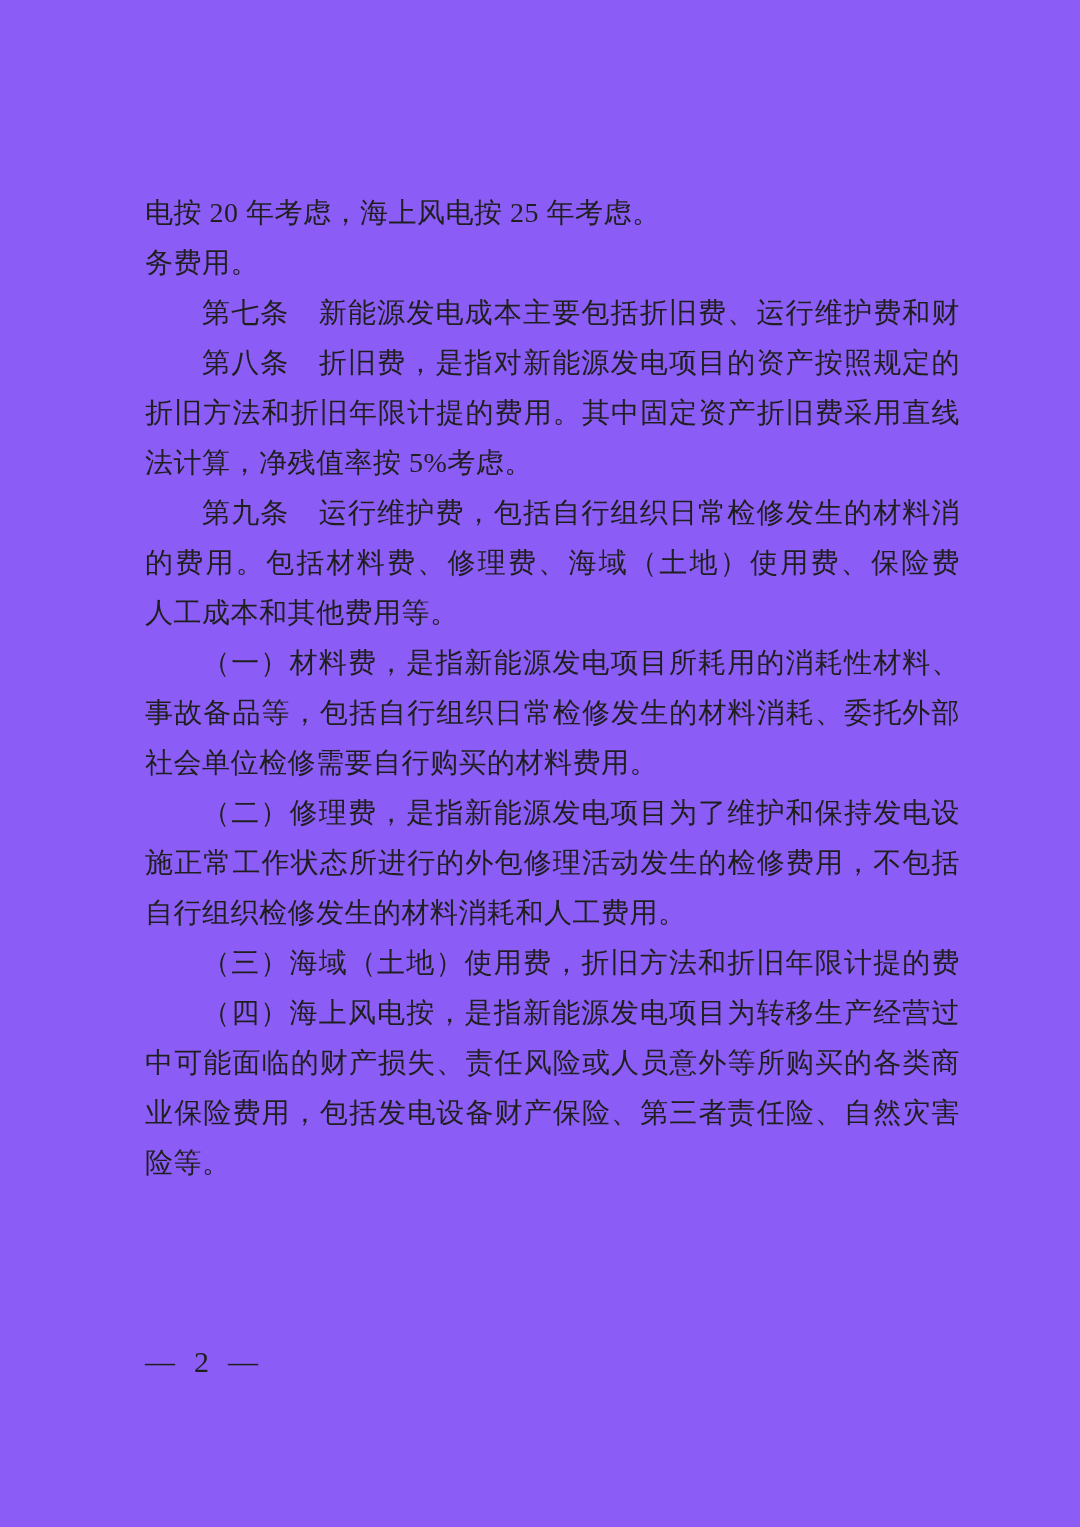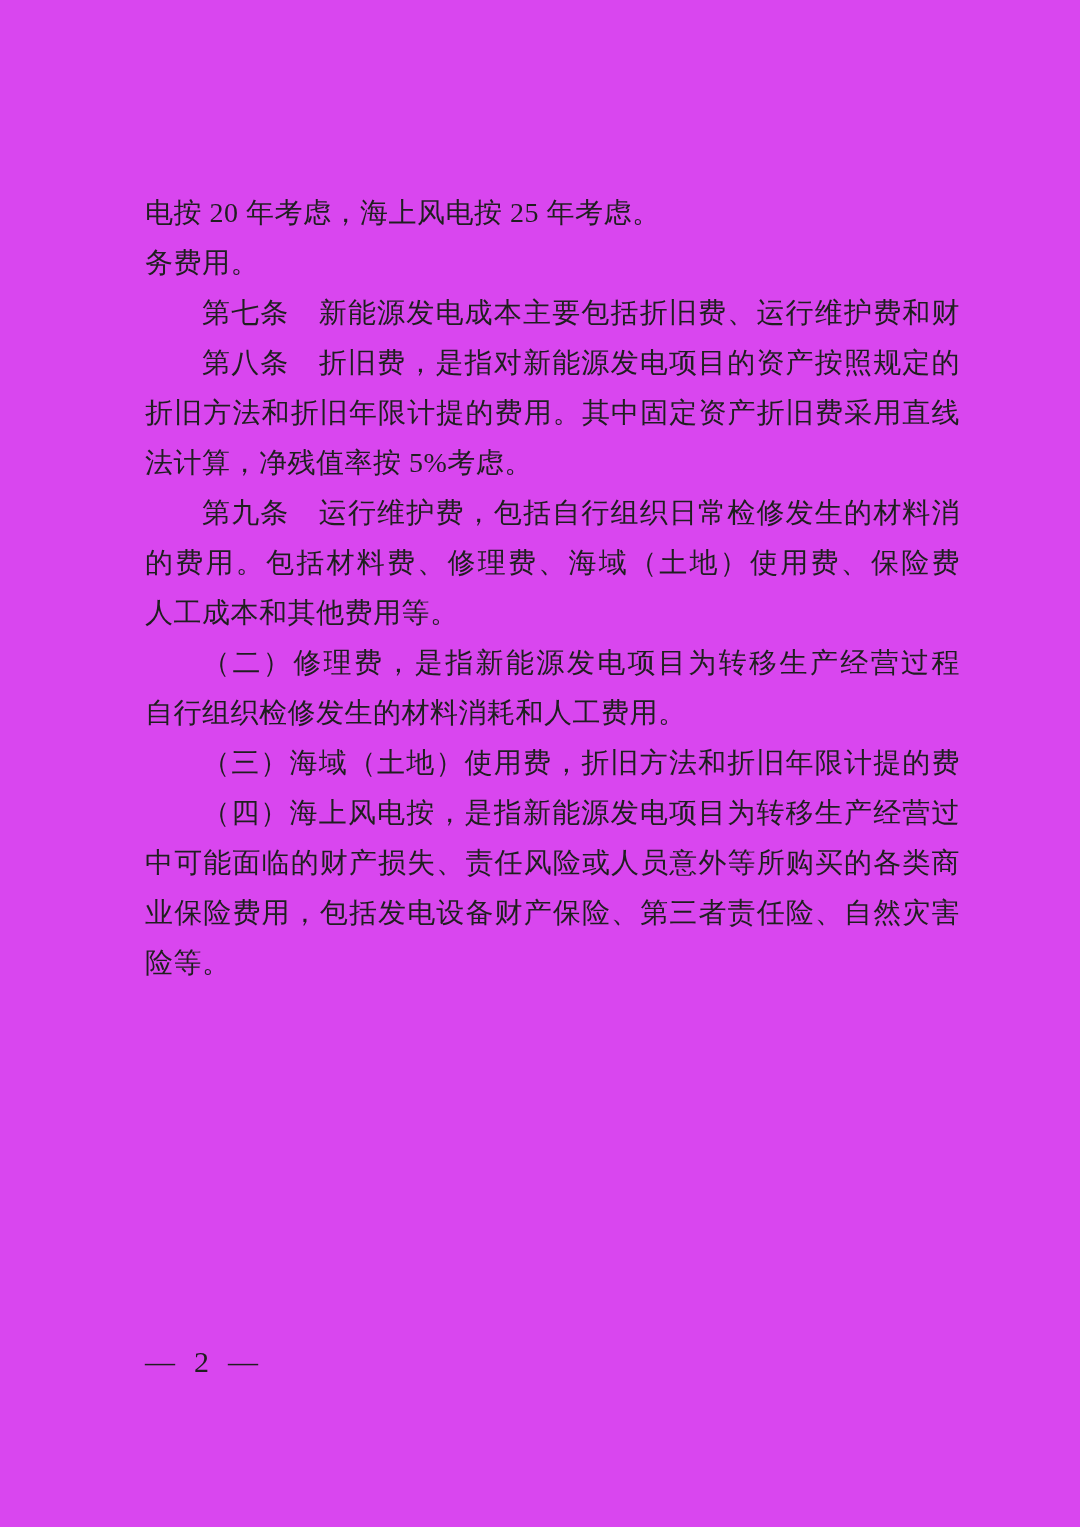--- a/index.html
+++ b/index.html
@@ -11,21 +11,21 @@
     height: 1527px;
     background: #ffffff;
     position: relative;
     font-family: "Liberation Serif", "DejaVu Serif", serif;
     color: #1f1f1f;
     overflow: hidden;
   }
   .page {
     position: absolute;
     inset: 0;
-    background: #d946ef;
+    background: #8b5cf6;
   }
   .text-block {
     position: absolute;
     left: 145px;
     top: 188px;
     width: 815px;
   }
   .paragraph {
     margin: 0;
     padding: 0;
@@ -83,21 +83,27 @@
         <div class="line full indent">第八条　折旧费，是指对新能源发电项目的资产按照规定的</div>
         <div class="line full">折旧方法和折旧年限计提的费用。其中固定资产折旧费采用直线</div>
         <div class="line">法计算，净残值率按 5%考虑。</div>
       </div>
       <div class="paragraph">
         <div class="line full indent">第九条　运行维护费，包括自行组织日常检修发生的材料消耗</div>
         <div class="line full">的费用。包括材料费、修理费、海域（土地）使用费、保险费用、</div>
         <div class="line">人工成本和其他费用等。</div>
       </div>
       <div class="paragraph">
-        <div class="line full indent">（二）修理费，是指新能源发电项目为转移生产经营过程</div>
+        <div class="line full indent">（一）材料费，是指新能源发电项目所耗用的消耗性材料、</div>
+        <div class="line full">事故备品等，包括自行组织日常检修发生的材料消耗、委托外部</div>
+        <div class="line">社会单位检修需要自行购买的材料费用。</div>
+      </div>
+      <div class="paragraph">
+        <div class="line full indent">（二）修理费，是指新能源发电项目为了维护和保持发电设</div>
+        <div class="line full">施正常工作状态所进行的外包修理活动发生的检修费用，不包括</div>
         <div class="line">自行组织检修发生的材料消耗和人工费用。</div>
       </div>
       <div class="paragraph">
         <div class="line full indent">（三）海域（土地）使用费，折旧方法和折旧年限计提的费用</div>
       </div>
       <div class="paragraph">
         <div class="line full indent">（四）海上风电按，是指新能源发电项目为转移生产经营过程</div>
         <div class="line full">中可能面临的财产损失、责任风险或人员意外等所购买的各类商</div>
         <div class="line full">业保险费用，包括发电设备财产保险、第三者责任险、自然灾害</div>
         <div class="line">险等。</div>

